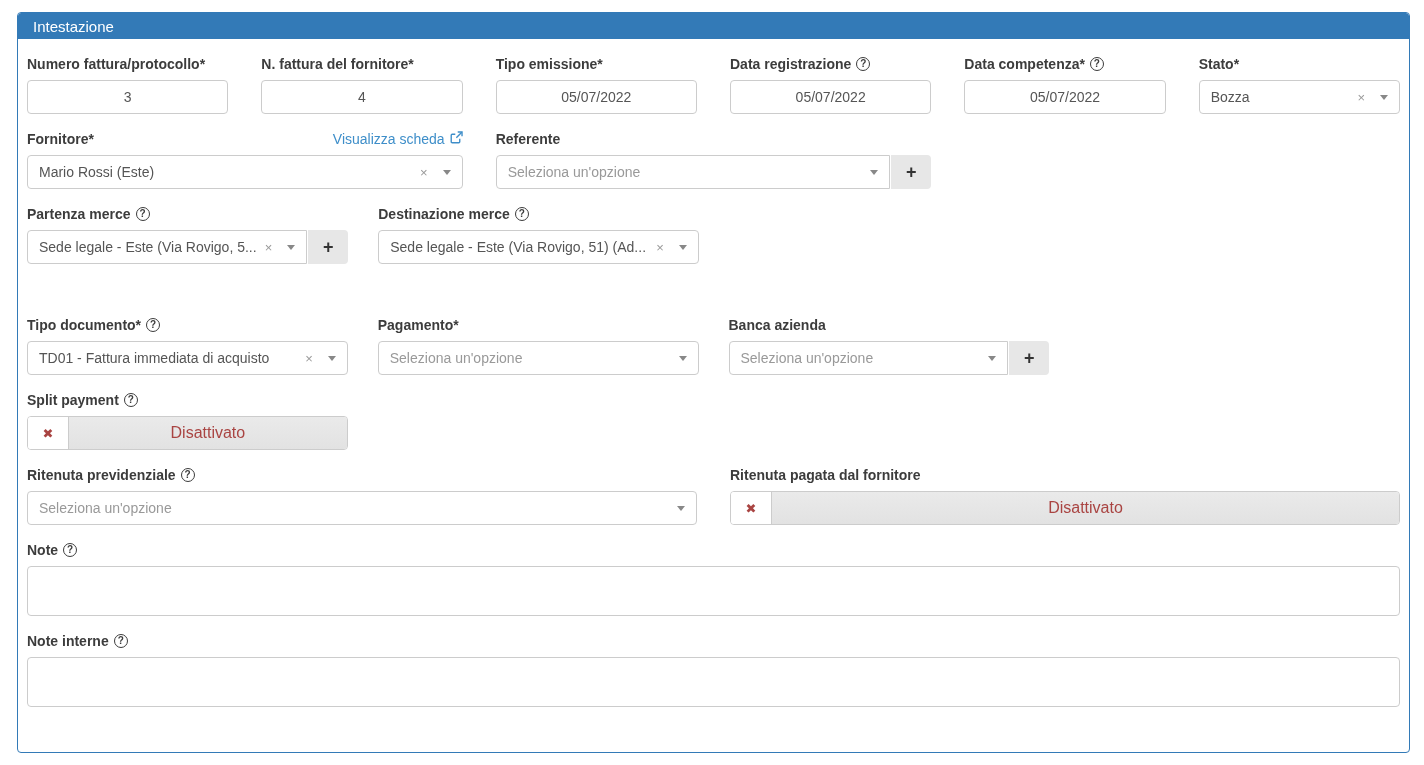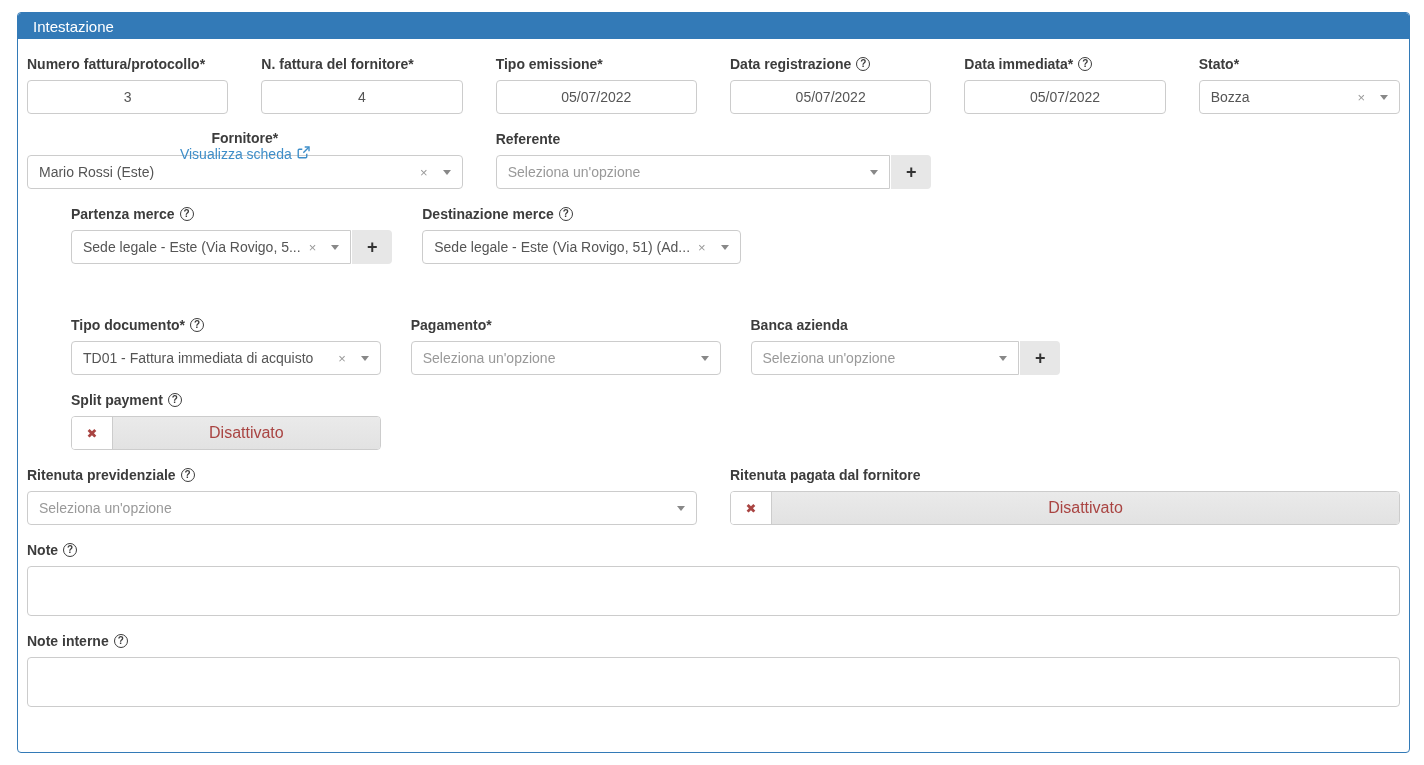--- a/index.html
+++ b/index.html
@@ -7,29 +7,29 @@
     font-family: "Liberation Sans", "DejaVu Sans", sans-serif; }
 
   .panel { position: absolute; left: 17px; top: 12px; width: 1393px; height: 741px;
     border: 1px solid #337ab7; border-radius: 4px; background: #fff; overflow: hidden; }
   .panel-heading { height: 26px; background: #337ab7; color: #fff;
     display: flex; align-items: center; padding: 0 15px; font-size: 15px;
     border-radius: 3px 3px 0 0; }
   .panel-body { padding: 16px 9px 0 9px; }
 
   .grid6 { display: grid; grid-template-columns: repeat(6, 1fr); column-gap: 33px; }
-  .grid4 { display: grid; grid-template-columns: repeat(4, 1fr); column-gap: 30px; margin-left: 44px; }
+  .grid4 { display: grid; grid-template-columns: repeat(4, 1fr); column-gap: 30px; }
   .grid2 { display: grid; grid-template-columns: repeat(2, 1fr); column-gap: 33px; }
   .span2 { grid-column: span 2; }
   .row { margin-bottom: 16px; }
   .row-spaced { margin-bottom: 52px; }
 
   .field-label { display: flex; align-items: center; font-size: 14px; font-weight: 700;
     color: #3c3c3c; height: 17px; margin-bottom: 8px; white-space: nowrap; }
-  .label-flex { justify-content: space-between; flex-direction: column; }
+  .label-flex { justify-content: space-between; }
   .help-icon { width: 14px; height: 14px; min-width: 14px; border: 1px solid #3c3c3c;
     border-radius: 50%; display: inline-flex; align-items: center; justify-content: center;
     font-size: 10px; font-weight: 700; color: #3c3c3c; margin-left: 5px; line-height: 1; }
 
   .control { height: 34px; border: 1px solid #ccc; border-radius: 4px;
     font-size: 14px; color: #555; background: #fff; }
   input.control { width: 100%; text-align: center; padding: 0 8px; outline: none;
     font-family: inherit; }
 
   .select { display: flex; align-items: center; padding: 16px 11px; cursor: pointer; }
@@ -86,21 +86,21 @@
       </div>
       <div>
         <div class="field-label">
           <span>Data registrazione</span>
           <span class="help-icon">?</span>
         </div>
         <input class="control" type="text" value="05/07/2022" style="">
       </div>
       <div>
         <div class="field-label">
-          <span>Data immediata*</span>
+          <span>Data competenza*</span>
           <span class="help-icon">?</span>
         </div>
         <input class="control" type="text" value="05/07/2022" style="">
       </div>
       <div>
         <div class="field-label">Stato*</div>
         <div class="control select">
           <span class="val">Bozza</span>
           <span class="clear-x">×</span>
           <span class="caret-down"></span>

